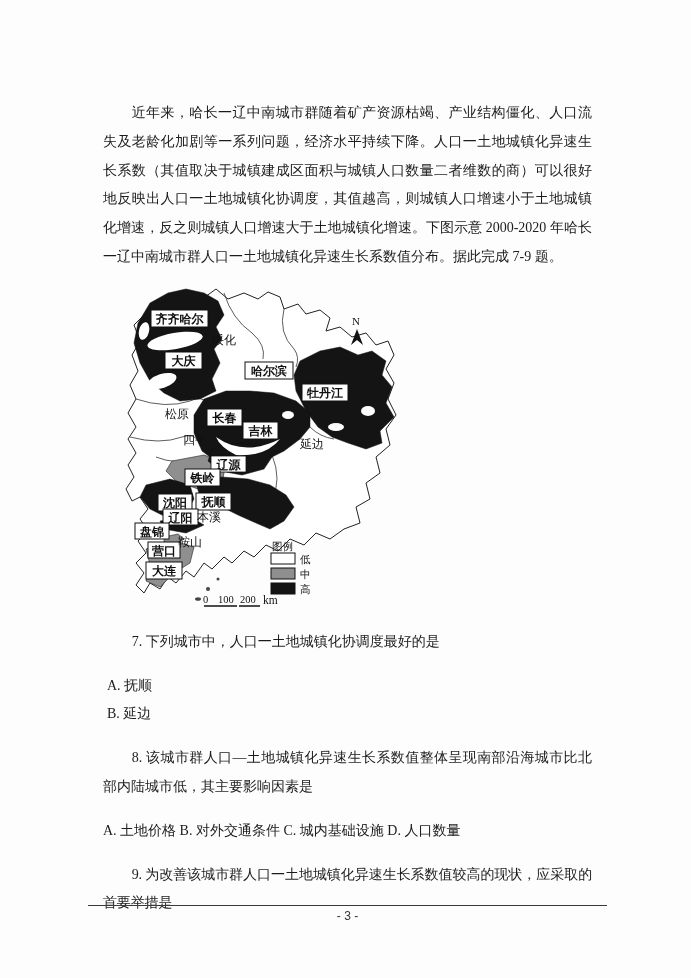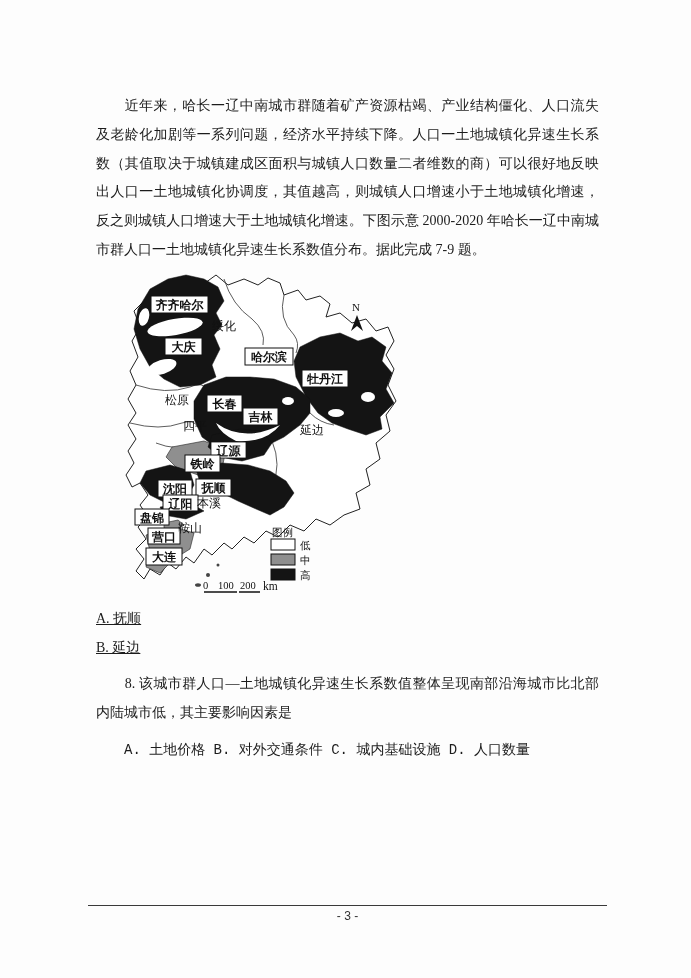--- a/index.html
+++ b/index.html
@@ -3,27 +3,27 @@
 <meta charset="utf-8">
 <style>
   html,body{margin:0;padding:0;}
   body{
     width:691px;height:978px;background:#fdfdfd;position:relative;
     font-family:"Liberation Serif","DejaVu Serif",serif;color:#1c1c1c;
     overflow:hidden;
   }
   .page{position:absolute;left:88px;top:84px;width:519px;}
   .body-text{
-    font-size:14px;line-height:28.8px;text-align:justify;margin:8px;
+    font-size:14px;line-height:28.8px;text-align:justify;margin:15px;
     color:#1c1c1c;letter-spacing:0;
   }
   .indent{text-indent:2.05em;}
   .q9-tight{letter-spacing:-0.15px;}
-  .opts-stacked div{font-size:14px;line-height:28.8px;margin-left:8px;text-decoration:underline;}
-  .opt-inline{font-size:14px;line-height:28.8px;margin-left:36px;font-family:Liberation Mono, monospace;}
+  .opts-stacked div{font-size:14px;line-height:28.8px;margin-left:19px;}
+  .opt-inline{font-size:14px;line-height:28.8px;margin-left:15px;}
   .map-figure{margin:2px 0 6px 32px;width:280px;height:326px;position:relative;}
   .map-figure svg{display:block;width:280px;height:326px;}
   .footer{position:absolute;left:88px;top:905px;width:519px;}
   .footer-line{border-top:1.4px solid #3a3a3a;height:0;}
   .page-number{text-align:center;font-size:12px;color:#333;margin-top:3px;
     font-family:"Liberation Sans","DejaVu Sans",sans-serif;}
   .map-label{font-family:"Liberation Serif","DejaVu Serif",serif;}
 </style>
 </head>
 <body>
@@ -167,32 +167,34 @@
         <text x="98" y="316" font-size="10.5">100</text>
         <text x="120" y="316" font-size="10.5">200</text>
         <text x="143" y="317" font-size="11.5">km</text>
         <line x1="84" y1="319" x2="117" y2="319" stroke="#111" stroke-width="1.5"></line>
         <line x1="119" y1="319" x2="140" y2="319" stroke="#111" stroke-width="1.5"></line>
       </g>
     </svg>
   </div>
 
   <section>
+    <p class="body-text indent">7. 下列城市中，人口一土地城镇化协调度最好的是</p>
     <div class="opts-stacked">
       <div>A. 抚顺</div>
       <div>B. 延边</div>
     </div>
   </section>
 
   <section>
     <p class="body-text indent">8. 该城市群人口—土地城镇化异速生长系数值整体呈现南部沿海城市比北部内陆城市低，其主要影响因素是</p>
     <div class="opt-inline">A. 土地价格 B. 对外交通条件 C. 城内基础设施 D. 人口数量</div>
   </section>
 
   <section>
+    <p class="body-text indent q9-tight">9. 为改善该城市群人口一土地城镇化异速生长系数值较高的现状，应采取的首要举措是</p>
   </section>
 
 </div>
 
 <div class="footer">
   <div class="footer-line"></div>
   <div class="page-number">- 3 -</div>
 </div>
 
 </body></html>

